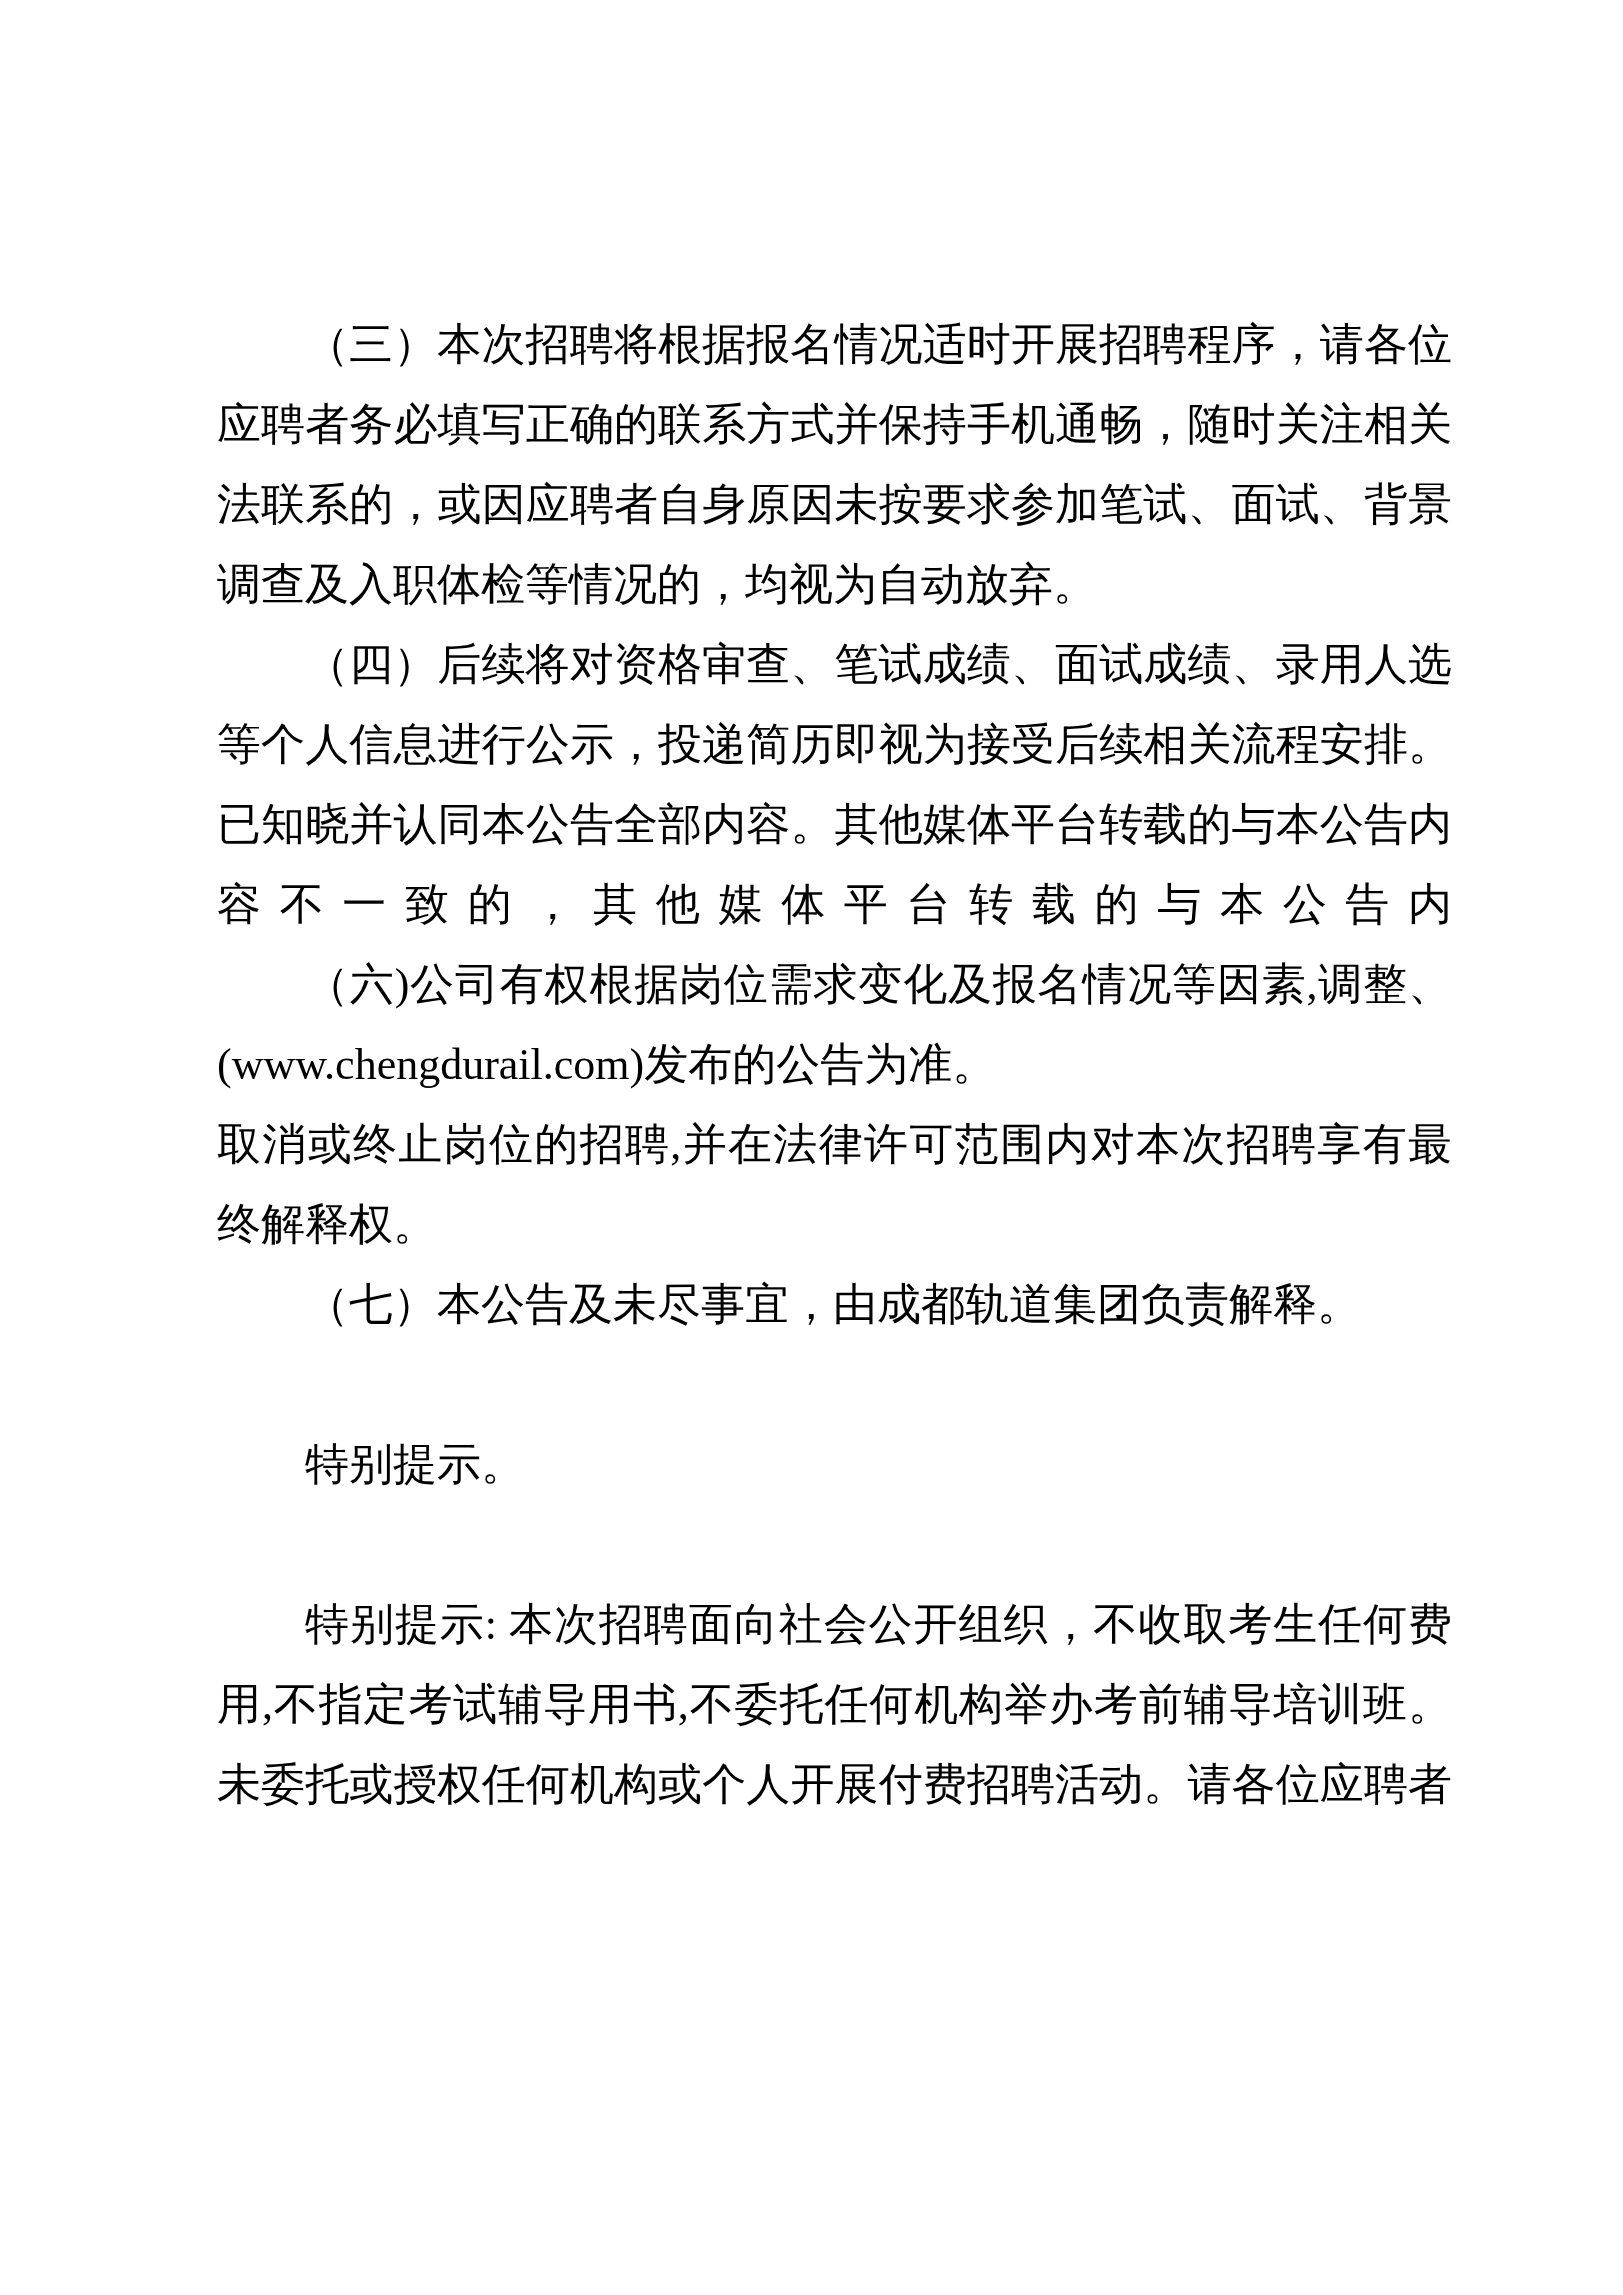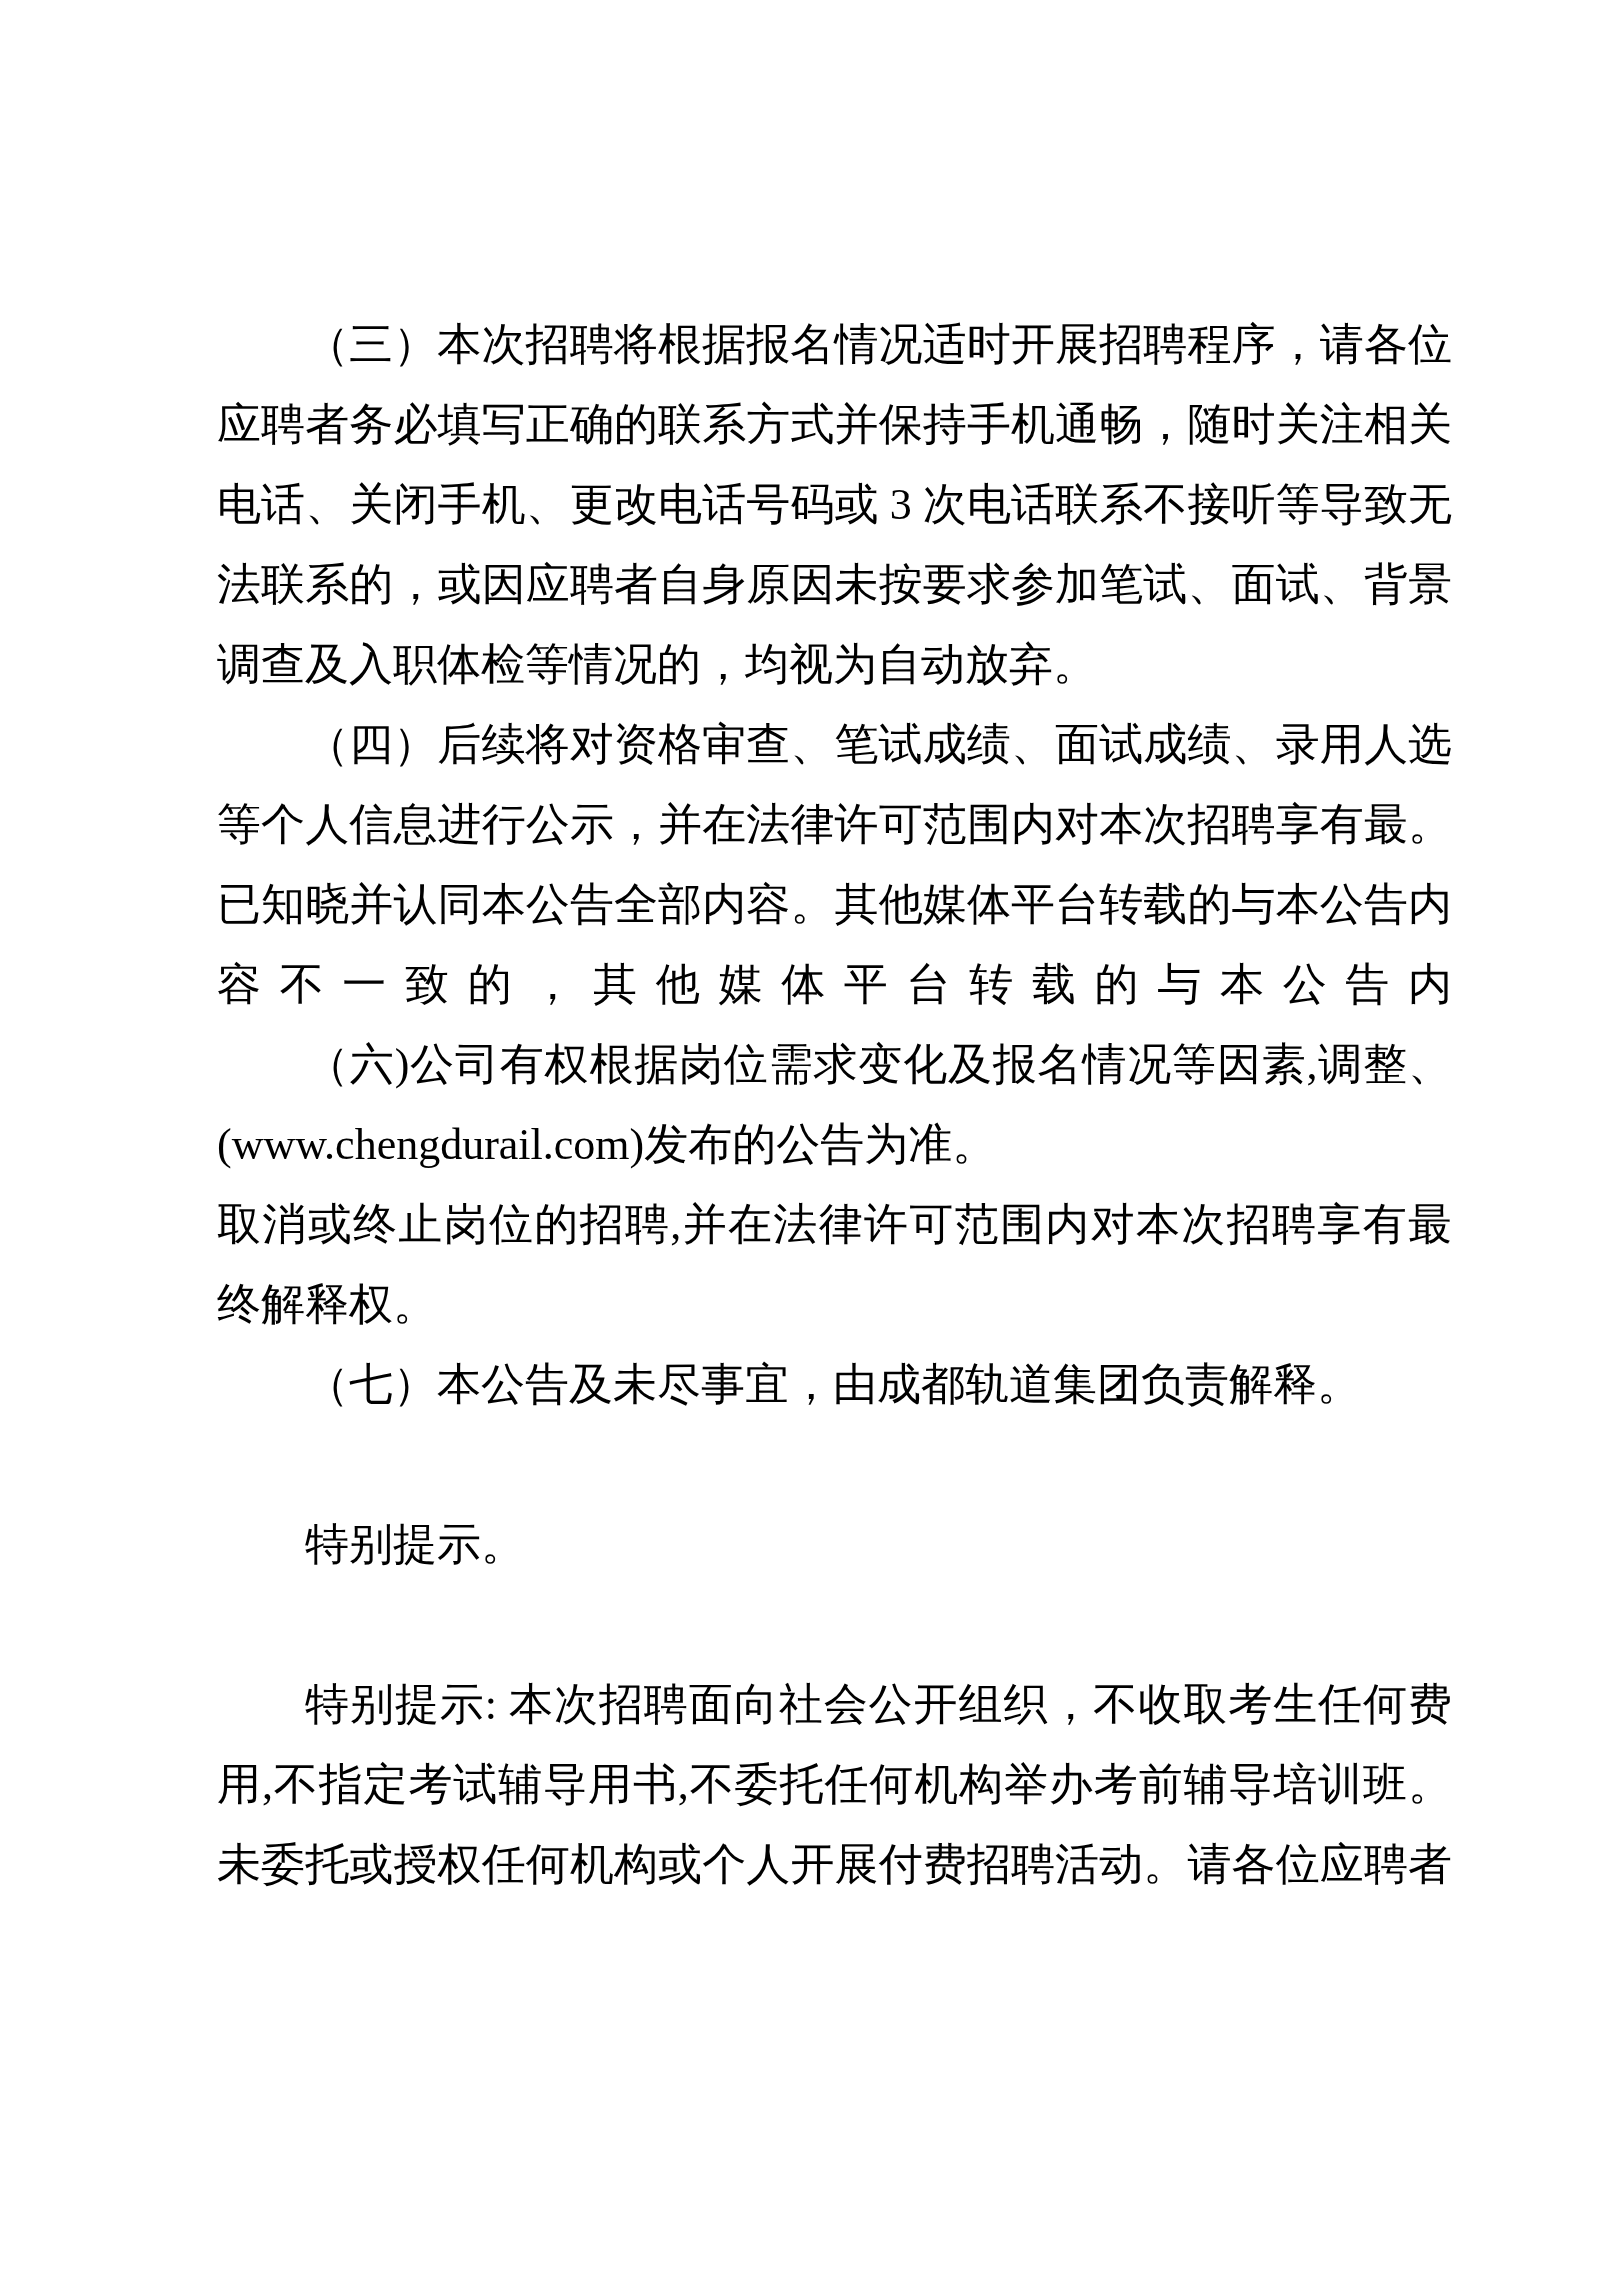--- a/index.html
+++ b/index.html
@@ -44,25 +44,24 @@
     text-indent: 2em;
   }
 </style>
 </head>
 <body>
 
 <div class="page">
   <div class="text-block" id="text-block">
       <div class="line j indent">（三）本次招聘将根据报名情况适时开展招聘程序，请各位</div>
       <div class="line j">应聘者务必填写正确的联系方式并保持手机通畅，随时关注相关</div>
-      <div class="line j">电话、关闭手机、更改电话号码或 3 次电话联系不接听等导致无</div>
       <div class="line j">法联系的，或因应聘者自身原因未按要求参加笔试、面试、背景</div>
       <div class="line l">调查及入职体检等情况的，均视为自动放弃。</div>
       <div class="line j indent">（四）后续将对资格审查、笔试成绩、面试成绩、录用人选</div>
-      <div class="line j">等个人信息进行公示，并在法律许可范围内对本次招聘享有最。</div>
+      <div class="line j">等个人信息进行公示，投递简历即视为接受后续相关流程安排。</div>
       <div class="line j">已知晓并认同本公告全部内容。其他媒体平台转载的与本公告内</div>
       <div class="line j">容不一致的，其他媒体平台转载的与本公告内</div>
       <div class="line j indent">（六)公司有权根据岗位需求变化及报名情况等因素,调整、</div>
       <div class="line l">(www.chengdurail.com)发布的公告为准。</div>
       <div class="line j">取消或终止岗位的招聘,并在法律许可范围内对本次招聘享有最</div>
       <div class="line l">终解释权。</div>
       <div class="line l indent">（七）本公告及未尽事宜，由成都轨道集团负责解释。</div>
       <div class="line l"></div>
       <div class="line l indent">特别提示。</div>
       <div class="line l"></div>

